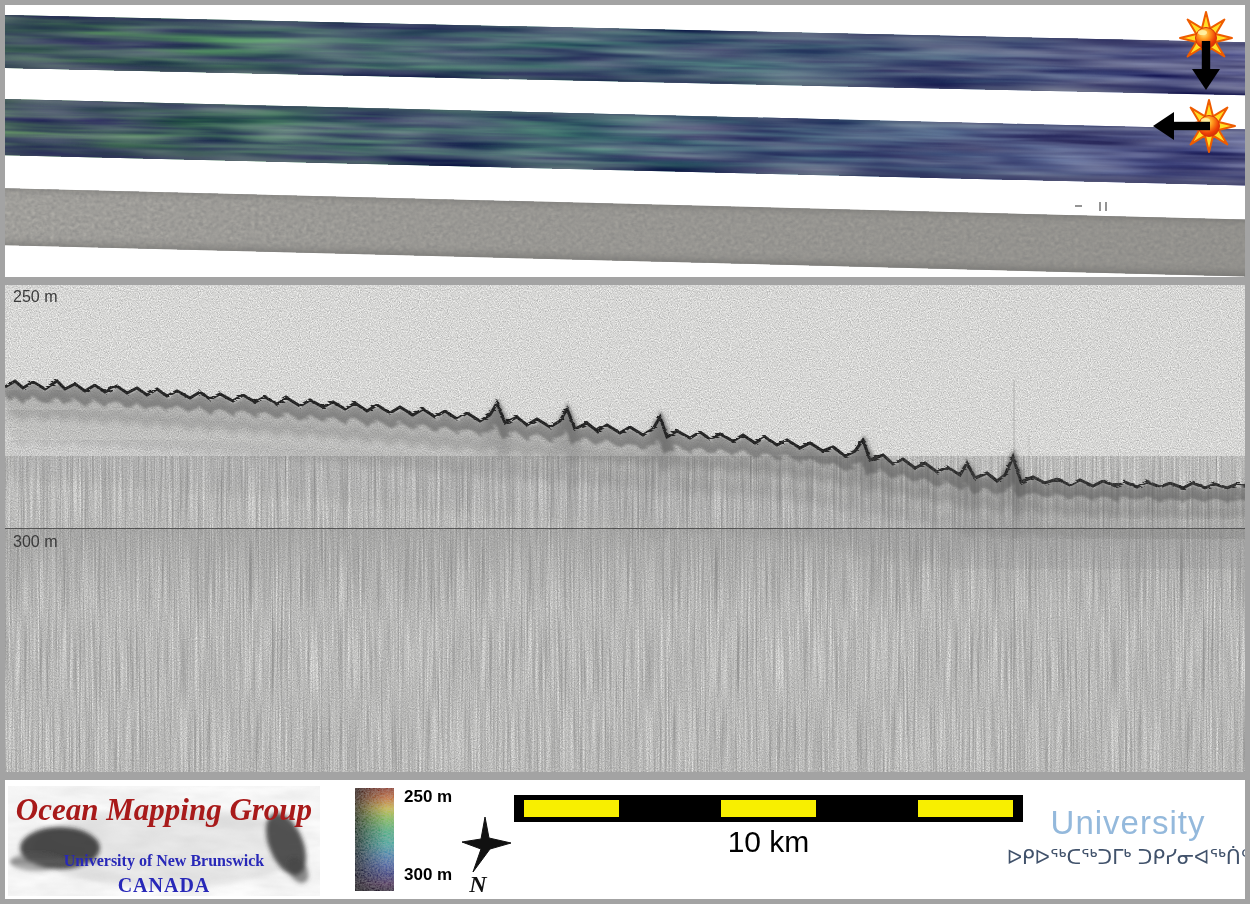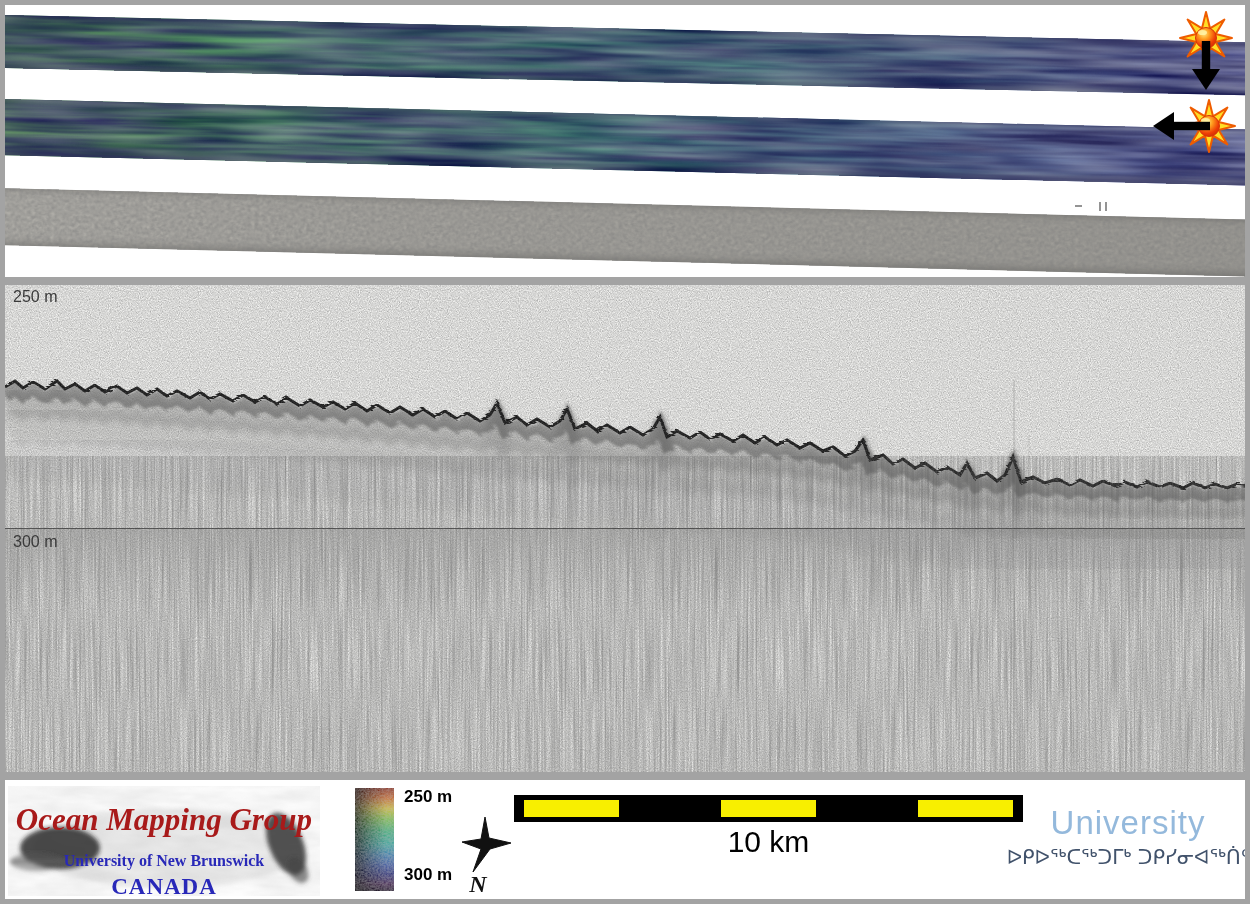--- a/index.html
+++ b/index.html
@@ -29,26 +29,26 @@
   
   #seismic-panel{top:285px; height:487px; background:#ededeb;}
   #seismic-svg{position:absolute; inset:0;}
   .depth-label{position:absolute; left:8px; color:#3a3a3a; font-size:16px; z-index:4;}
   #depth-top{top:3px;}
   #depth-bottom{top:248px;}
   
   #legend-panel{top:780px; height:119px; background:#ffffff;}
   #omg-logo{position:absolute; left:3px; top:6px; width:312px; height:110px; background:#fdfdfd; overflow:hidden;}
   #omg-logo .art{position:absolute; inset:0;}
-  #omg-title{position:relative; z-index:2; margin-top:16px; text-align:center; white-space:nowrap;
+  #omg-title{position:relative; z-index:2; margin-top:6px; text-align:center; white-space:nowrap;
     font-family:"Liberation Serif", serif; font-style:italic; font-weight:bold; font-size:31px; color:#a81a1a;}
   #omg-inst{position:absolute; z-index:2; left:0; right:0; top:66px; text-align:center;
     font-family:"Liberation Serif", serif; font-weight:bold; font-size:16px; color:#2828b8;}
   #omg-country{position:absolute; z-index:2; left:0; right:0; top:88px; text-align:center;
-    font-family:"Liberation Serif", serif; font-weight:bold; font-size:23px; letter-spacing:1px; color:#2828b8;}
+    font-family:"Liberation Serif", serif; font-weight:bold; font-size:20px; letter-spacing:1px; color:#2828b8;}
   #colorbar{position:absolute; left:350px; top:8px; width:39px; height:103px;
     background:linear-gradient(180deg,#8a2e20 0%,#c96a2e 10%,#cdbc3e 20%,#7dbf4e 30%,#44b07c 42%,#3aa49e 55%,#3f7fae 65%,#3a55a0 75%,#2e2d72 85%,#41234f 93%,#1c1026 100%);}
   #colorbar .shade{position:absolute; inset:0;
     background:linear-gradient(90deg,rgba(0,0,0,.82) 0%,rgba(0,0,0,.3) 45%,rgba(0,0,0,0) 80%);}
   .cb-label{position:absolute; left:399px; font-weight:bold; font-size:17px; color:#000;}
   #cb-top{top:7px;} #cb-bottom{top:85px;}
   #north-svg{position:absolute; left:448px; top:34px;}
   #scalebar{position:absolute; left:509px; top:15px; width:509px; height:27px;
     background:#000; display:flex; align-items:stretch; padding:5px 6px; box-sizing:border-box;}
   #scalebar .seg{flex:1;}

